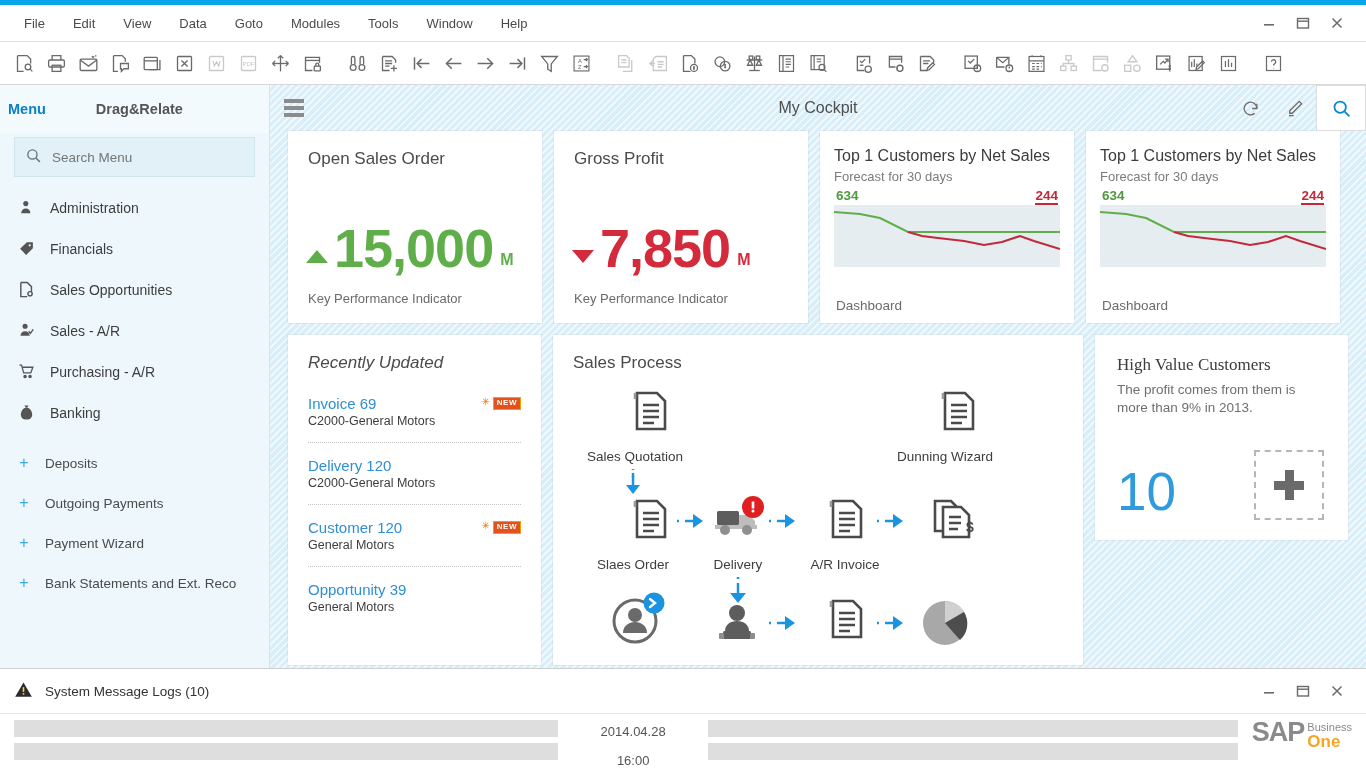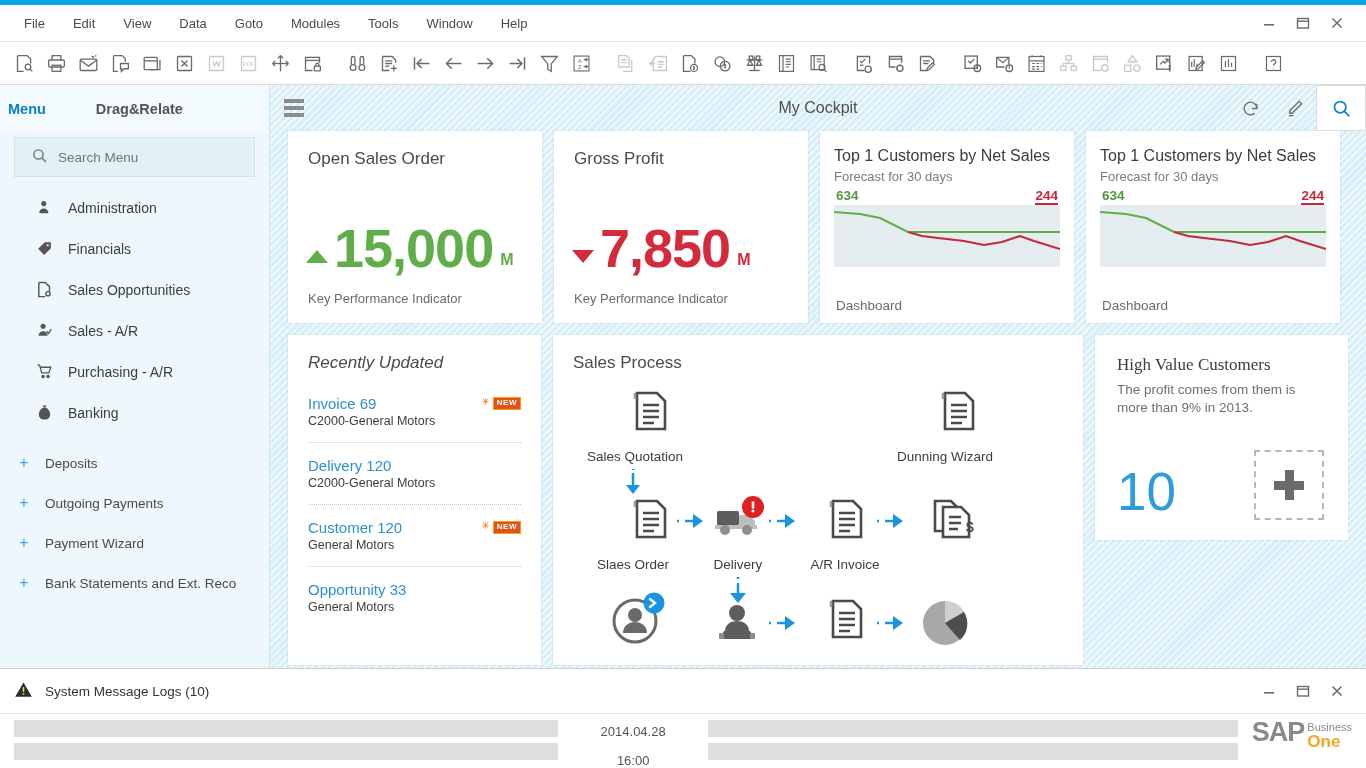--- a/index.html
+++ b/index.html
@@ -55,30 +55,30 @@
     background: #eef8fc;
     border-right: 1px solid #cfe6f0;
     overflow: hidden;
   }
   .side-tabs { display: flex; align-items: center; height: 48px; gap: 34px;
                background: #f2fafd; }
   .side-tab { font-size: 14.5px; color: #555; font-weight: bold; padding: 4px 8px; }
   .side-tab.active { color: #0a7fc4; }
   .search-box {
     margin: 4px 14px 10px 14px; height: 40px; background: #e2f1f7;
-    border: 1px solid #cfe4ed; display: flex; align-items: center; padding: 0 16px; gap: 10px;
+    border: 1px solid #cfe4ed; display: flex; align-items: center; padding: 0 10px; gap: 10px;
   }
   .search-box input {
     border: 0; background: transparent; outline: none; font-size: 13.5px; color: #9aa4a9;
     font-family: "Liberation Sans", sans-serif; width: 100%;
   }
   .nav-list { }
   .nav-item {
     display: flex; align-items: center; gap: 14px; height: 41px; padding-left: 16px;
-    font-size: 14px; color: #3d3d3d; margin-left: 18px;
+    font-size: 14px; color: #3d3d3d;
   }
   .nav-item .ni-icon { width: 20px; display: flex; justify-content: center; color: #555; }
   .nav-item.active { background: #0a93dc; color: #fff; }
   .nav-item.active .ni-icon { color: #fff; }
   .nav-gap { height: 10px; }
   .nav-sub {
     display: flex; align-items: center; gap: 16px; height: 40px; padding-left: 19px;
     font-size: 13.5px; color: #4a4a4a;
   }
   .nav-sub .plus { color: #3aa8dc; font-size: 16px; width: 10px; text-align: center; }
@@ -712,21 +712,21 @@
 
           <div class="ru-item">
             <div class="ru-name">Customer 120</div>
             <div class="ru-sub">General Motors</div>
             <span class="new-star">✳</span>
             <span class="new-badge">NEW</span>
           </div>
           <div class="ru-div"></div>
 
           <div class="ru-item">
-            <div class="ru-name">Opportunity 33</div>
+            <div class="ru-name">Opportunity 39</div>
             <div class="ru-sub">General Motors</div>
           </div>
         </div>
 
         <div class="card sp-card" style="height:330px">
           <div class="sp-title">Sales Process</div>
 
           <svg class="sp-svg" width="492" height="285" viewBox="0 0 492 285">
             <defs>
               <g id="doc">

